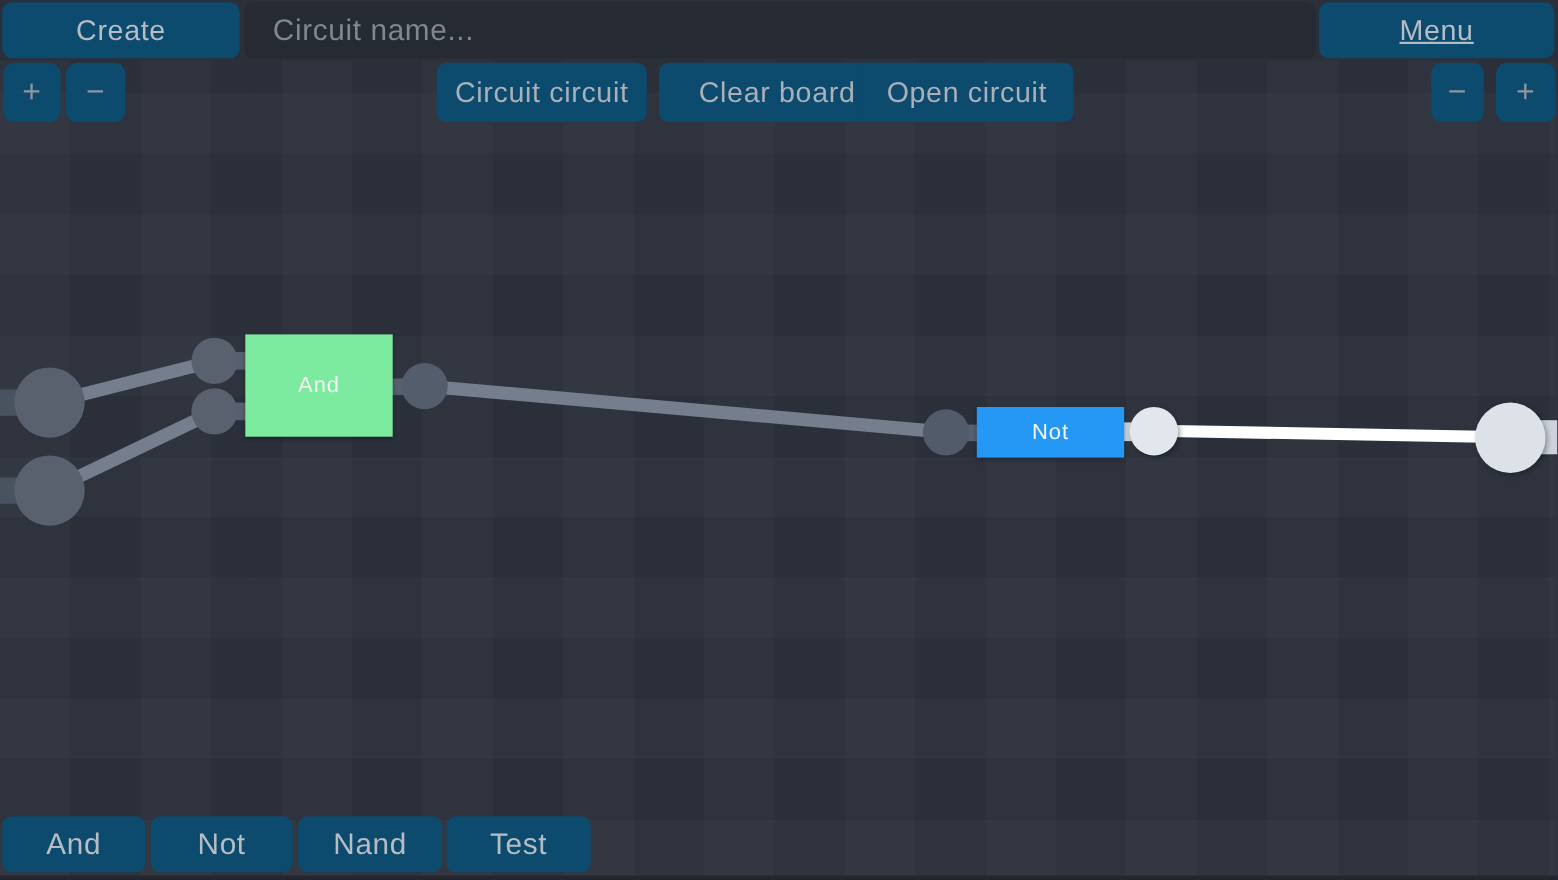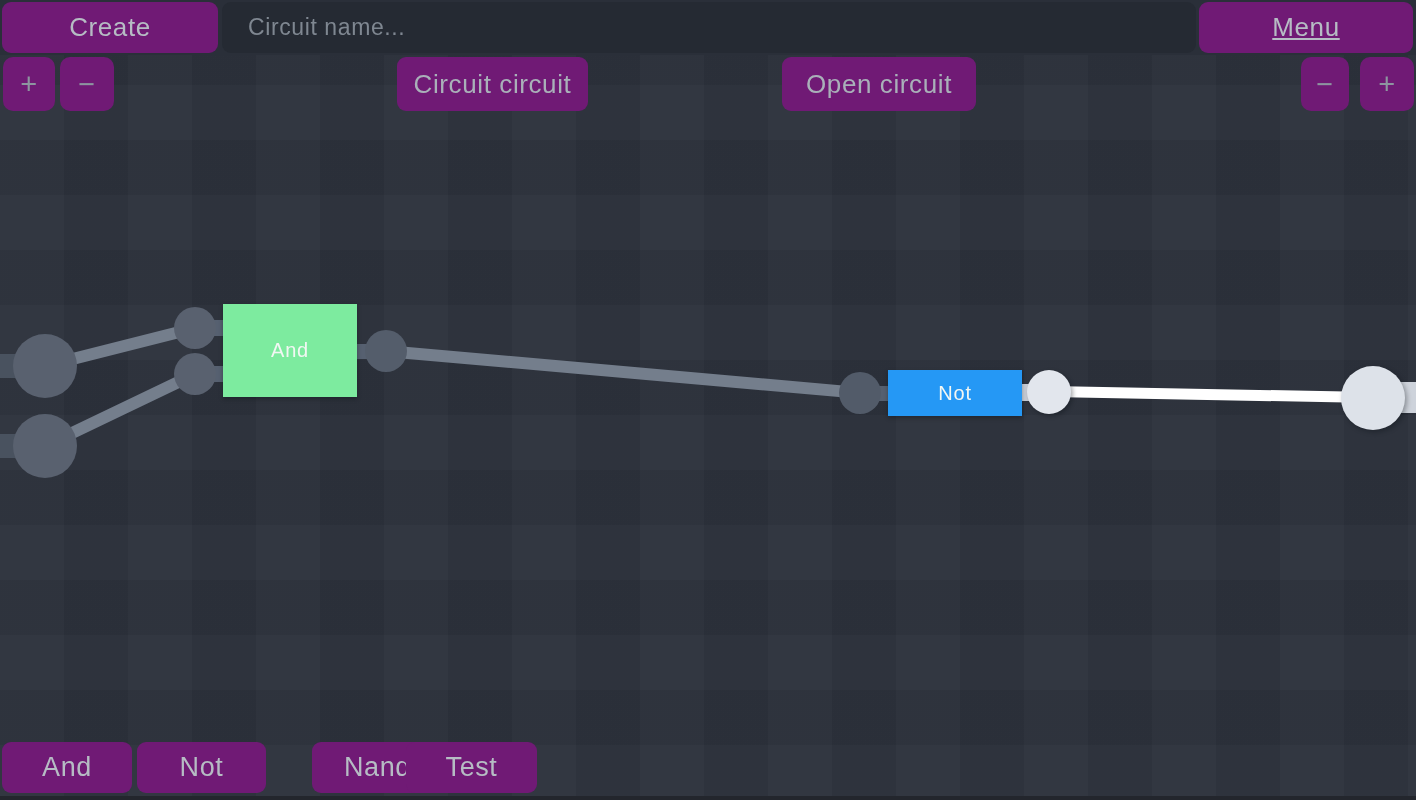--- a/index.html
+++ b/index.html
@@ -5,27 +5,27 @@
   html,body{margin:0;padding:0;background:#2c313b;overflow:hidden;}
   *{box-sizing:border-box;font-family:"Liberation Sans",sans-serif;}
   .app{position:relative;width:1416px;height:800px;overflow:hidden;
        background-color:#2c313b;
        background-image:
          repeating-linear-gradient(90deg, rgba(255,255,255,0.016) 0 64px, rgba(0,0,0,0.018) 64px 128px),
          repeating-linear-gradient(0deg, rgba(255,255,255,0.014) 0 55px, rgba(0,0,0,0.016) 55px 110px);}
   .abs{position:absolute;}
   
   .topbar{left:0;top:0;width:1416px;height:55px;background:#2a2f39;z-index:20;}
-  .btn{background:#701a75;border:none;border-radius:9px;color:#b6bcc4;
+  .btn{background:#0c4a6e;border:none;border-radius:9px;color:#b6bcc4;
        font-size:26px;letter-spacing:0.6px;text-align:center;cursor:pointer;
        display:flex;align-items:center;justify-content:center;}
   .topbar .btn{position:absolute;top:2px;height:51px;}
   .name-input{position:absolute;top:2px;left:222px;width:974px;height:51px;
        background:#252a33;border:none;border-radius:9px;outline:none;
-       color:#c3c9d1;font-size:23px;letter-spacing:0.6px;padding:0 26px;}
+       color:#c3c9d1;font-size:27px;letter-spacing:0.6px;padding:0 26px;}
   .name-input::placeholder{color:#7f8791;opacity:1;}
   .row2-btn{position:absolute;top:57px;height:54px;z-index:20;color:#a9b0b9;}
   .zoom-btn{font-size:29px;color:#8d95a0;border-radius:10px;}
   
   .stub{position:absolute;z-index:1;}
   .wire{position:absolute;height:12px;border-radius:2px;transform-origin:0 50%;z-index:2;}
   .node{position:absolute;border-radius:50%;z-index:3;cursor:pointer;}
   .gate{position:absolute;z-index:4;display:flex;align-items:center;justify-content:center;
         color:#f2f7f3;font-size:20px;letter-spacing:0.8px;cursor:grab;
         box-shadow:0 2px 4px rgba(10,14,20,0.35);}
@@ -71,24 +71,25 @@
   <div class="abs topbar">
     <button class="btn" style="left:2px;width:216px;">Create</button>
     <input class="name-input" type="text" placeholder="Circuit name..." style="">
     <button class="btn" style="left:1199px;width:214px;text-decoration:underline;">Menu</button>
   </div>
 
   <button class="btn row2-btn zoom-btn" style="left:3px;width:52px;">+</button>
   <button class="btn row2-btn zoom-btn" style="left:60px;width:54px;">−</button>
 
   <button class="btn row2-btn" style="left:397px;width:191px;">Circuit circuit</button>
+  <button class="btn row2-btn" style="left:599px;width:215px;">Clear board</button>
   <button class="btn row2-btn" style="left:782px;width:194px;">Open circuit</button>
 
   <button class="btn row2-btn zoom-btn" style="left:1301px;width:48px;">−</button>
   <button class="btn row2-btn zoom-btn" style="left:1360px;width:54px;">+</button>
 
   <button class="btn palette-btn" style="left:2px;width:130px;">And</button>
   <button class="btn palette-btn" style="left:137px;width:129px;">Not</button>
-  <button class="btn palette-btn" style="left:271px;width:131px;margin-left:41px;">Nand</button>
+  <button class="btn palette-btn" style="left:271px;width:131px;">Nand</button>
   <button class="btn palette-btn" style="left:406px;width:131px;">Test</button>
 
   <div class="abs bottom-strip"></div>
 </div>
 
 </body></html>

